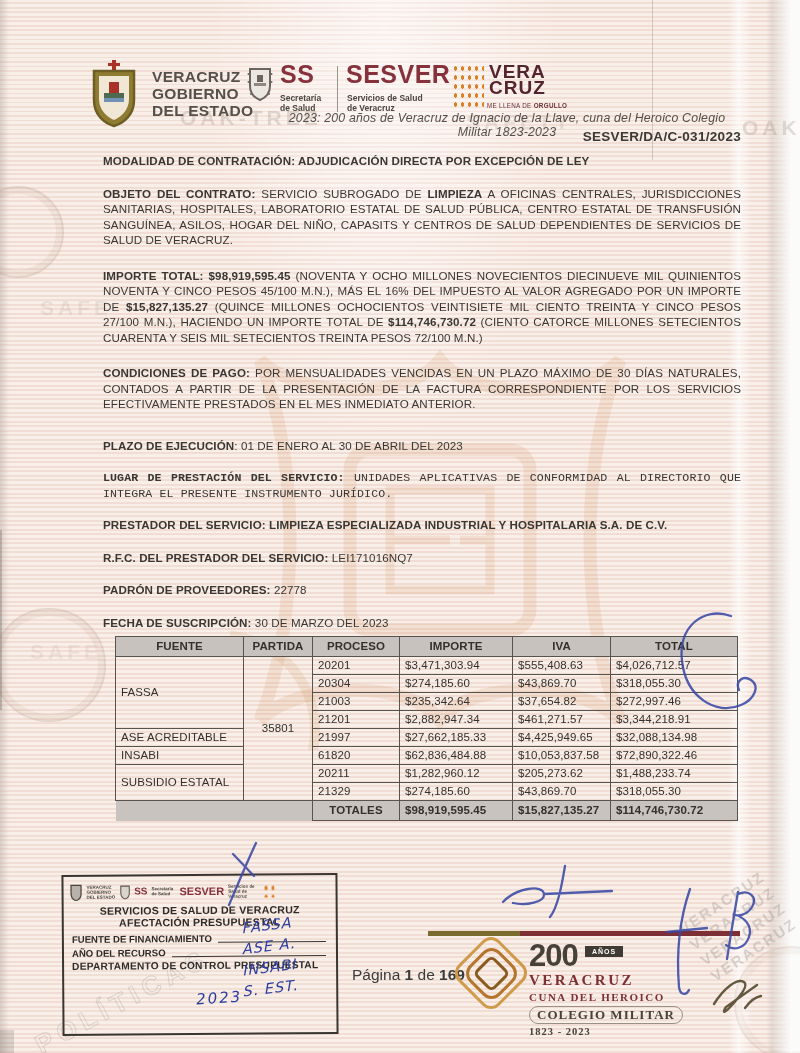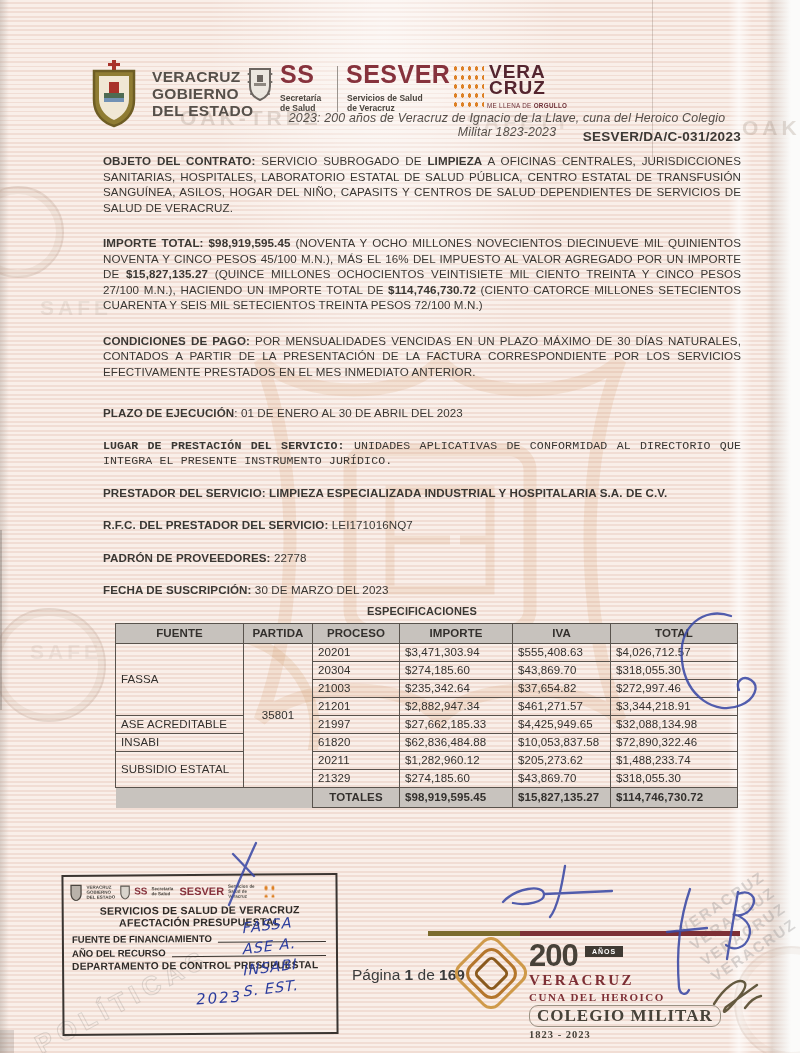--- a/index.html
+++ b/index.html
@@ -149,30 +149,30 @@
     <div>CRUZ</div>
   </div>
   <div class="abs" style="left:487px;top:102px;font-size:6.3px;color:#6b2d35;font-weight:bold;letter-spacing:.3px;">
     <span style="font-weight:normal;">ME LLENA DE </span><span>ORGULLO</span>
   </div>
 
   <div class="abs tagline" style="left:272px;top:111px;width:470px;text-align:center;">2023: 200 años de Veracruz de Ignacio de la Llave, cuna del Heroico Colegio Militar 1823-2023</div>
   <div class="abs refnum" style="left:560px;top:129px;width:181px;text-align:right;">SESVER/DA/C-031/2023</div>
 
   <div class="doc">
+    <p class="g17"><span class="b">MODALIDAD DE CONTRATACIÓN: ADJUDICACIÓN DIRECTA POR EXCEPCIÓN DE LEY</span></p>
     <p class="just g20"><span class="b">OBJETO DEL CONTRATO: </span><span>SERVICIO SUBROGADO DE </span><span class="b">LIMPIEZA</span><span> A OFICINAS CENTRALES, JURISDICCIONES SANITARIAS, HOSPITALES, LABORATORIO ESTATAL DE SALUD PÚBLICA, CENTRO ESTATAL DE TRANSFUSIÓN SANGUÍNEA, ASILOS, HOGAR DEL NIÑO, CAPASITS Y CENTROS DE SALUD DEPENDIENTES DE SERVICIOS DE SALUD DE VERACRUZ.</span></p>
     <p class="just g20"><span class="b">IMPORTE TOTAL: </span><span class="b">$98,919,595.45</span><span> (NOVENTA Y OCHO MILLONES NOVECIENTOS DIECINUEVE MIL QUINIENTOS NOVENTA Y CINCO PESOS 45/100 M.N.), MÁS EL 16% DEL IMPUESTO AL VALOR AGREGADO POR UN IMPORTE DE </span><span class="b">$15,827,135.27</span><span> (QUINCE MILLONES OCHOCIENTOS VEINTISIETE MIL CIENTO TREINTA Y CINCO PESOS 27/100 M.N.), HACIENDO UN IMPORTE TOTAL DE </span><span class="b">$114,746,730.72</span><span> (CIENTO CATORCE MILLONES SETECIENTOS CUARENTA Y SEIS MIL SETECIENTOS TREINTA PESOS 72/100 M.N.)</span></p>
     <p class="just g26"><span class="b">CONDICIONES DE PAGO: </span><span> POR MENSUALIDADES VENCIDAS EN UN PLAZO MÁXIMO DE 30 DÍAS NATURALES, CONTADOS A PARTIR DE LA PRESENTACIÓN DE LA FACTURA CORRESPONDIENTE POR LOS SERVICIOS EFECTIVAMENTE PRESTADOS EN EL MES INMEDIATO ANTERIOR.</span></p>
     <p class="g17"><span class="b">PLAZO DE EJECUCIÓN</span><span>: 01 DE ENERO AL 30 DE ABRIL DEL 2023</span></p>
     <p class="just g16"><span class="b">LUGAR DE PRESTACIÓN DEL SERVICIO: </span><span>UNIDADES APLICATIVAS DE CONFORMIDAD AL DIRECTORIO QUE INTEGRA EL PRESENTE INSTRUMENTO JURÍDICO.</span></p>
     <p class="g17"><span class="b">PRESTADOR DEL SERVICIO: LIMPIEZA ESPECIALIZADA INDUSTRIAL Y HOSPITALARIA S.A. DE C.V.</span></p>
     <p class="g17"><span class="b">R.F.C. DEL PRESTADOR DEL SERVICIO: </span><span>LEI171016NQ7</span></p>
     <p class="g17"><span class="b">PADRÓN DE PROVEEDORES: </span><span>22778</span></p>
     <p class="g6"><span class="b">FECHA DE SUSCRIPCIÓN: </span><span> 30 DE MARZO DEL 2023</span></p>
-    <p class="center b g4" style="font-size:11px;">ESPECIFICACIONES</p>
 
     <table class="specs">
       <colgroup>
         <col style="width:128px">
           <col style="width:69px">
           <col style="width:87px">
         <col style="width:113px">
           <col style="width:98px">
           <col style="width:127px">
       </colgroup>
@@ -301,21 +301,21 @@
       <div class="orn" style="position:absolute;left:10px;top:10px;width:37px;height:37px;border:3px solid #b4762c;transform:rotate(45deg);"></div>
       <div class="orn" style="position:absolute;left:18px;top:18px;width:21px;height:21px;border:3px solid #8a5a1e;transform:rotate(45deg);border-radius:6px;"></div>
     </div>
     <div>
       <div style="position:relative;height:30px;">
         <span style="font-size:31px;font-weight:bold;color:#474239;letter-spacing:-1px;line-height:28px;">200</span>
         <span style="position:absolute;left:56px;top:4px;background:#3f3a33;color:#fff;font-size:7px;font-weight:bold;padding:2px 7px;letter-spacing:1px;">AÑOS</span>
       </div>
       <div class="serif" style="font-size:15px;font-weight:bold;color:#7d2f35;letter-spacing:2.5px;">VERACRUZ</div>
       <div class="serif" style="font-size:11px;font-weight:bold;color:#7d2f35;letter-spacing:1.5px;margin:2px 0;">CUNA DEL HEROICO</div>
-      <div class="serif" style="display:inline-block;font-size:17px;font-weight:bold;color:#474239;letter-spacing:1px;border:1.3px solid #9a9183;border-radius:9px;padding:0 7px;">COLEGIO MILITAR</div>
+      <div class="serif" style="display:inline-block;font-size:13px;font-weight:bold;color:#474239;letter-spacing:1px;border:1.3px solid #9a9183;border-radius:9px;padding:0 7px;">COLEGIO MILITAR</div>
       <div class="serif" style="font-size:10.5px;font-weight:bold;color:#474239;letter-spacing:1px;margin-top:2px;">1823 - 2023</div>
     </div>
   </div>
 
   <svg class="abs" style="left:0;top:0;pointer-events:none;" width="800" height="1053" viewBox="0 0 800 1053">
     <g fill="none" stroke="#3a49a5" stroke-width="2.3" stroke-linecap="round" opacity=".88">
       <path d="M731,616 C703,606 678,627 682,661 C686,697 716,716 741,705 C755,699 760,686 751,680 C743,675 735,681 739,690"></path>
       <path d="M503,902 C516,888 543,884 544,894 C545,902 526,906 513,903 M544,894 L612,891 M565,866 C562,884 558,907 550,917"></path>
       <path d="M256,843 C247,862 238,884 229,905 M233,854 L254,876"></path>
       <path d="M690,889 C681,915 676,950 679,987 C680,995 686,996 689,990 M667,932 L707,928"></path>

